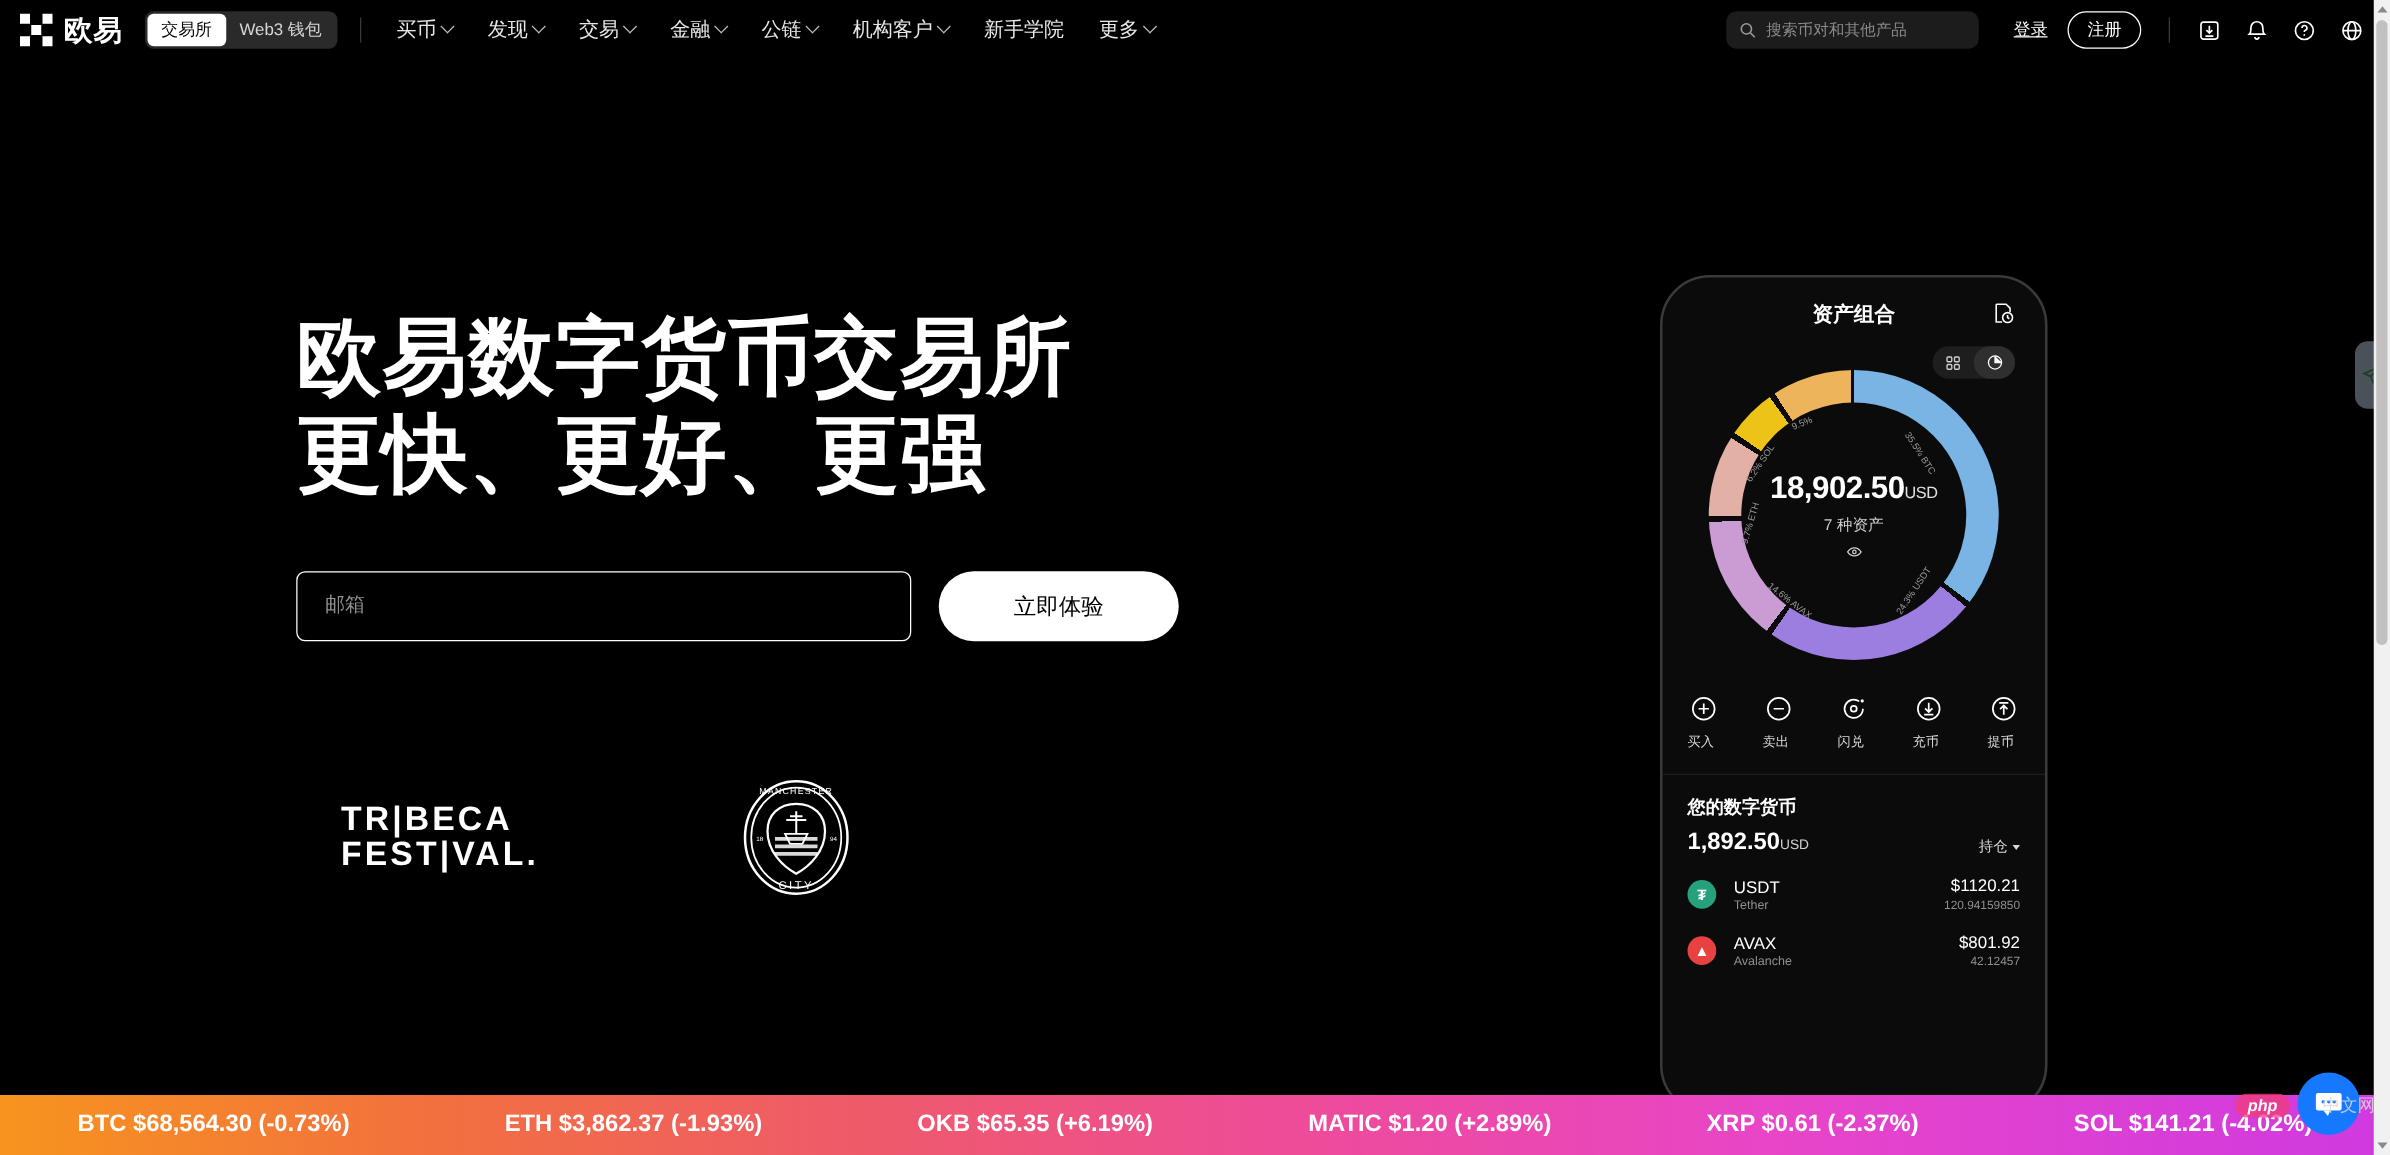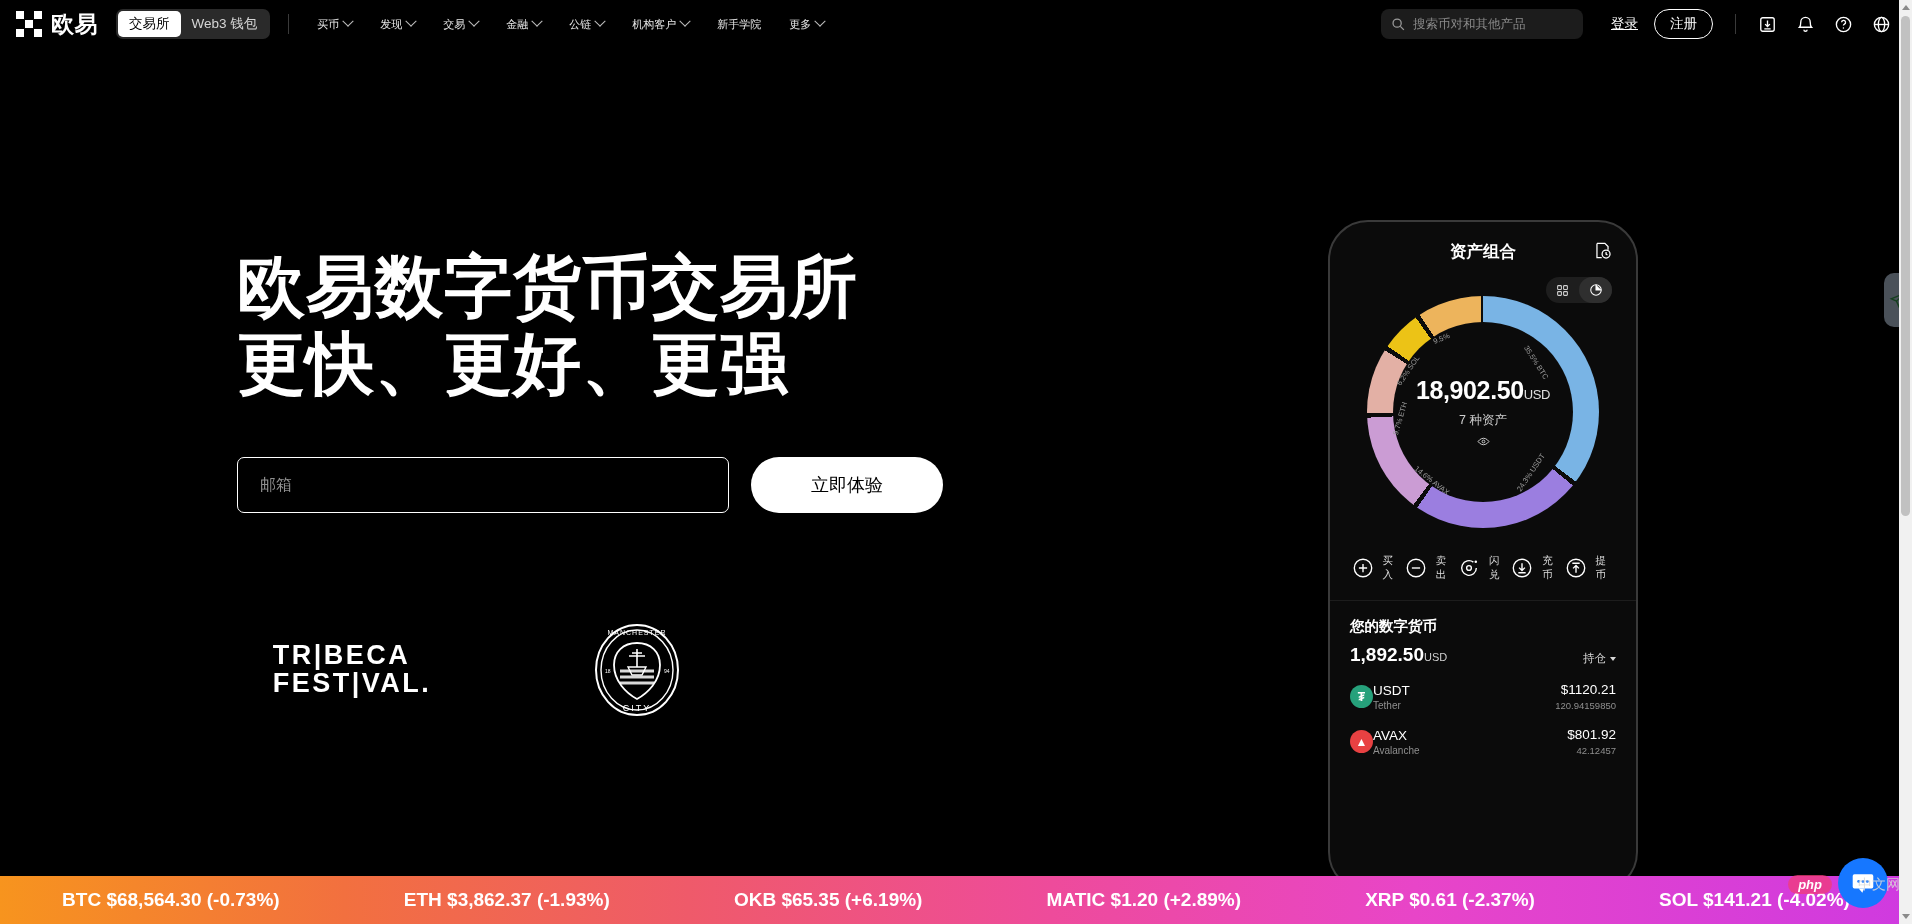--- a/index.html
+++ b/index.html
@@ -29,21 +29,21 @@
   .seg-item {
     font-size: 13.5px; padding: 0 11px; height: 26px; line-height: 26px;
     border-radius: 5px; color: #d6d6d6; white-space: nowrap; cursor: pointer;
   }
   .seg-item.active { background: #fff; color: #000; font-weight: 500; }
 
   .nav-div { width: 1px; height: 20px; background: #3a3a3a; margin: 0 14px 0 2px; }
 
   .nav-links { display: flex; align-items: center; gap: 0px; }
   .nav-link {
-    display: flex; align-items: center; gap: 5px; font-size: 11px;
+    display: flex; align-items: center; gap: 5px; font-size: 16px;
     color: #e8e8e8; padding: 0 14px; height: 48px; cursor: pointer; white-space: nowrap;
   }
   .chev { display: inline-block; width: 8px; height: 8px; border-right: 1.4px solid #bdbdbd;
           border-bottom: 1.4px solid #bdbdbd; transform: rotate(45deg) translate(-2px,-2px); }
 
   .nav-right { margin-left: auto; display: flex; align-items: center; gap: 4px; }
   .search {
     display: flex; align-items: center; gap: 8px; background: #1c1c1c;
     border-radius: 8px; height: 30px; width: 202px; padding: 0 10px; margin-right: 12px;
     cursor: text;
@@ -111,38 +111,38 @@
     position: absolute; left: 26px; top: 26px; width: 180px; height: 180px;
     background: #0b0b0b; border-radius: 50%;
     display: flex; flex-direction: column; align-items: center; justify-content: center;
   }
   .donut-total { font-size: 25px; font-weight: 600; letter-spacing: -0.4px; }
   .donut-total .cur { font-size: 13px; font-weight: 400; color: #e0e0e0; }
   .donut-sub { font-size: 12.5px; color: #cfcfcf; margin-top: 7px; display:flex; align-items:center; gap:6px;flex-direction:column;}
   .slice-label { position: absolute; font-size: 7.5px; color: #9a9a9a; white-space: nowrap; }
 
   .actions { display: flex; justify-content: space-between; padding: 26px 20px 0; }
-  .act { display: flex; flex-direction: row; align-items: center; gap: 7px; cursor: pointer; }
+  .act { display: flex; flex-direction: column; gap: 7px; cursor: pointer; }
   .act-circle {
     width: 26px; height: 26px; border-radius: 50%;
     display: flex; align-items: center; justify-content: center;
   }
   .act-label { font-size: 10.5px; color: #dcdcdc; }
 
   .divider { height: 1px; background: #1d1d1d; margin: 18px 0 0; }
   .holdings { padding: 16px 20px 0; }
   .hold-title { font-size: 14.5px; font-weight: 600; }
   .hold-row1 { display: flex; align-items: flex-end; justify-content: space-between; margin-top: 8px; }
   .hold-amt { font-size: 19px; font-weight: 600; }
   .hold-amt .cur { font-size: 11px; font-weight: 400; color: #d0d0d0; }
   .hold-filter { font-size: 11.5px; color: #d8d8d8; display: flex; align-items: center; gap: 4px; }
   .caret-dn { width: 0; height: 0; border-left: 3.5px solid transparent; border-right: 3.5px solid transparent; border-top: 4.5px solid #d8d8d8; }
   .coin-row { display: flex; align-items: center; margin-top: 16px; }
   .coin-ico { width: 23px; height: 23px; border-radius: 50%; display: flex; align-items: center; justify-content: center; font-size: 12px; font-weight: 700; color: #fff; }
-  .coin-mid { margin-left: 0; }
+  .coin-mid { margin-left: 14px; }
   .coin-sym { font-size: 13.5px; font-weight: 500; }
   .coin-name { font-size: 10px; color: #8f8f8f; margin-top: 2px; }
   .coin-right { margin-left: auto; text-align: right; }
   .coin-val { font-size: 13.5px; font-weight: 500; }
   .coin-qty { font-size: 9.5px; color: #8f8f8f; margin-top: 3px; }
   .home-bar { position: absolute; bottom: 7px; left: 50%; transform: translateX(-50%); width: 96px; height: 4px; background: #fff; border-radius: 3px; }
 
   
   .ticker {
     position: absolute; left: 0; bottom: 0; width: 1912px; height: 48px;

